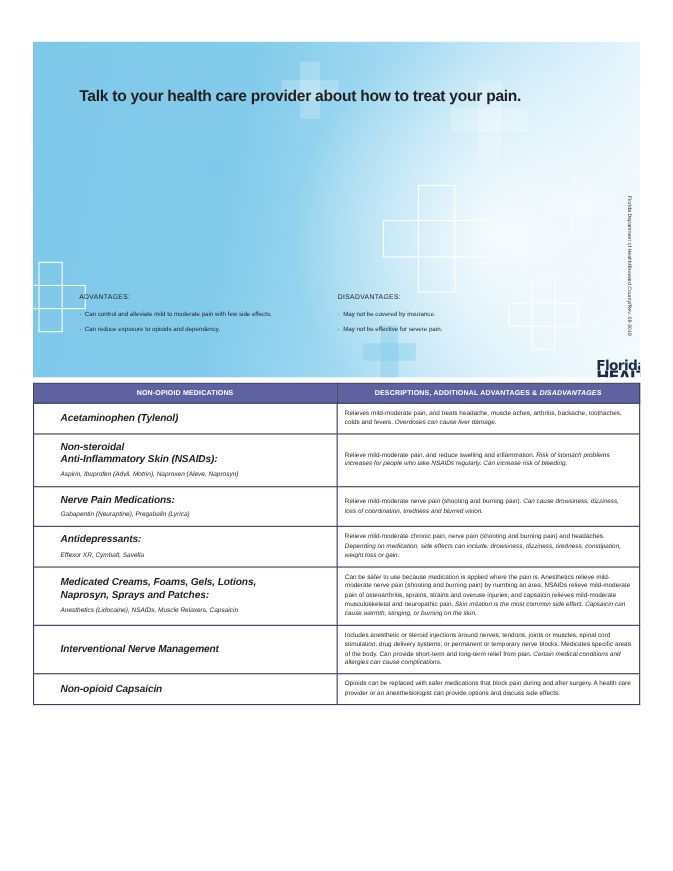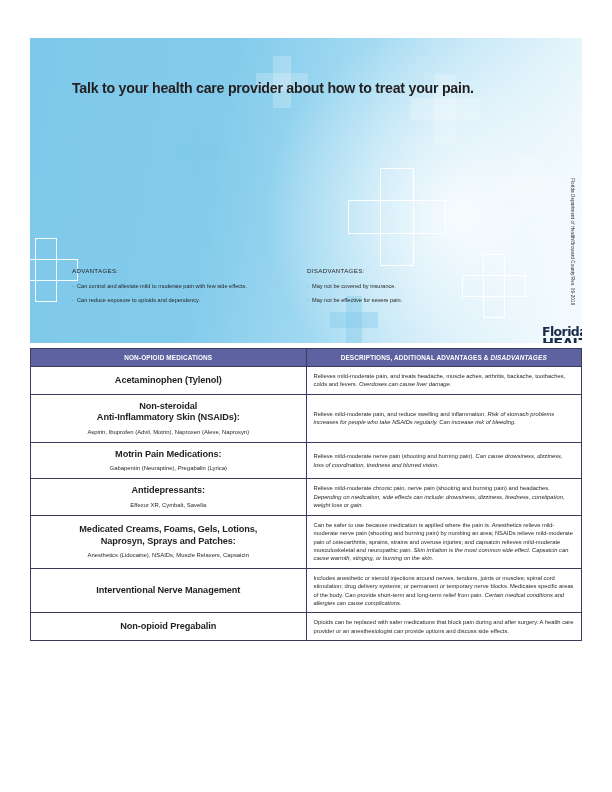--- a/index.html
+++ b/index.html
@@ -60,21 +60,21 @@
   }
 
   
   .tbl{position:absolute;left:30px;top:348px;width:552px;border-collapse:collapse;table-layout:fixed;}
   .tbl td,.tbl th{border:1px solid #3b3b5c;vertical-align:middle;}
   .tbl thead th{
     background:#5f62a0;color:#fff;font-size:6.4px;font-weight:bold;
     letter-spacing:.15px;padding:5px 4px;text-align:center;
   }
   .tbl thead th i{font-style:italic;}
-  td.name{width:250px;text-align:center;padding:6px 24px;}
+  td.name{width:250px;text-align:left;padding:6px 24px;font-style:italic;}
   td.desc{padding:5px 7px;}
   .n-title{font-size:9.2px;font-weight:bold;color:#231f20;line-height:11.5px;letter-spacing:-0.1px;}
   .n-sub{font-size:5.9px;color:#231f20;margin-top:4px;line-height:8px;}
   .d-text{font-size:5.8px;color:#231f20;line-height:8.4px;}
   .d-text i{font-style:italic;}
 </style>
 </head>
 <body>
 
 <div class="page">
@@ -177,21 +177,21 @@
               <div>Anti-Inflammatory Skin (NSAIDs):</div>
             </div>
           <div class="n-sub">Aspirin, Ibuprofen (Advil, Motrin), Naproxen (Aleve, Naprosyn)</div>
         </td>
         <td class="desc">
           <div class="d-text"><span>Relieve mild-moderate pain, and reduce swelling and inflammation. </span><i>Risk of stomach problems increases for people who take NSAIDs regularly. Can increase risk of bleeding.</i></div>
         </td>
       </tr>
       <tr>
         <td class="name">
-          <div class="n-title">Motrin Pain Medications:</div>
+          <div class="n-title">Nerve Pain Medications:</div>
           <div class="n-sub">Gabapentin (Neuraptine), Pregabalin (Lyrica)</div>
         </td>
         <td class="desc">
           <div class="d-text"><span>Relieve mild-moderate nerve pain (shooting and burning pain). </span><i>Can cause drowsiness, dizziness, loss of coordination, tiredness and blurred vision.</i></div>
         </td>
       </tr>
       <tr>
         <td class="name">
           <div class="n-title">Antidepressants:</div>
           <div class="n-sub">Effexor XR, Cymbalt, Savella</div>
@@ -216,21 +216,21 @@
         <td class="name">
           <div class="n-title">Interventional Nerve Management</div>
 
         </td>
         <td class="desc">
           <div class="d-text"><span>Includes anesthetic or steroid injections around nerves, tendons, joints or muscles; spinal cord stimulation; drug delivery systems; or permanent or temporary nerve blocks. Medicates specific areas of the body. Can provide short-term and long-term relief from pain. </span><i>Certain medical conditions and allergies can cause complications.</i></div>
         </td>
       </tr>
       <tr>
         <td class="name">
-          <div class="n-title">Non-opioid Pregabalin</div>
+          <div class="n-title">Non-opioid Capsaicin</div>
 
         </td>
         <td class="desc">
           <div class="d-text"><span>Opioids can be replaced with safer medications that block pain during and after surgery. A health care provider or an anesthesiologist can provide options and discuss side effects.</span><i></i></div>
         </td>
       </tr>
     </tbody>
   </table>
 
 </div>

